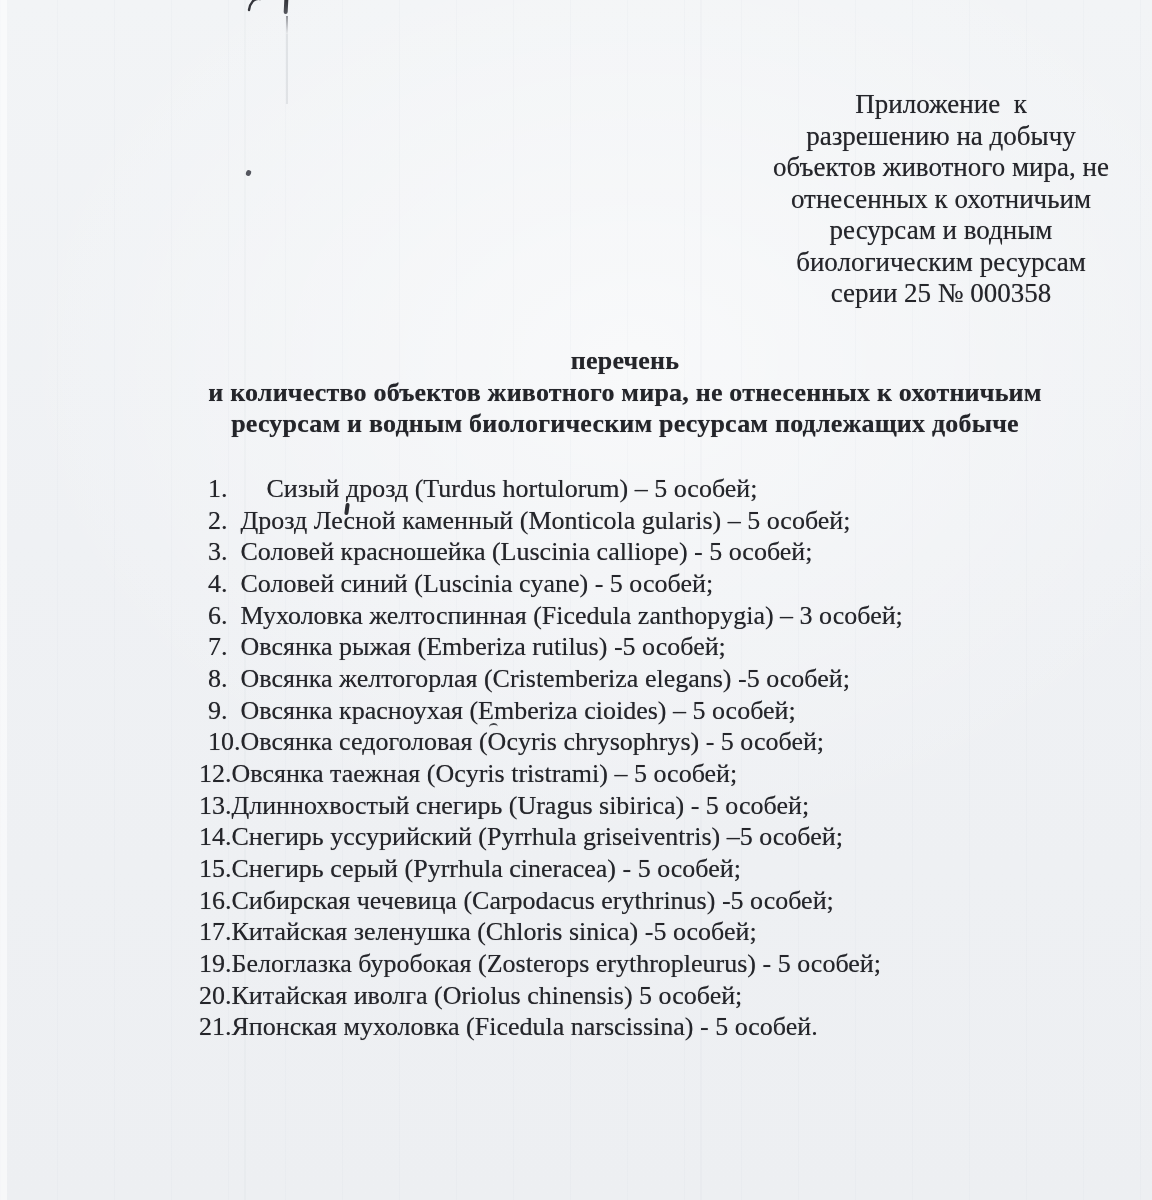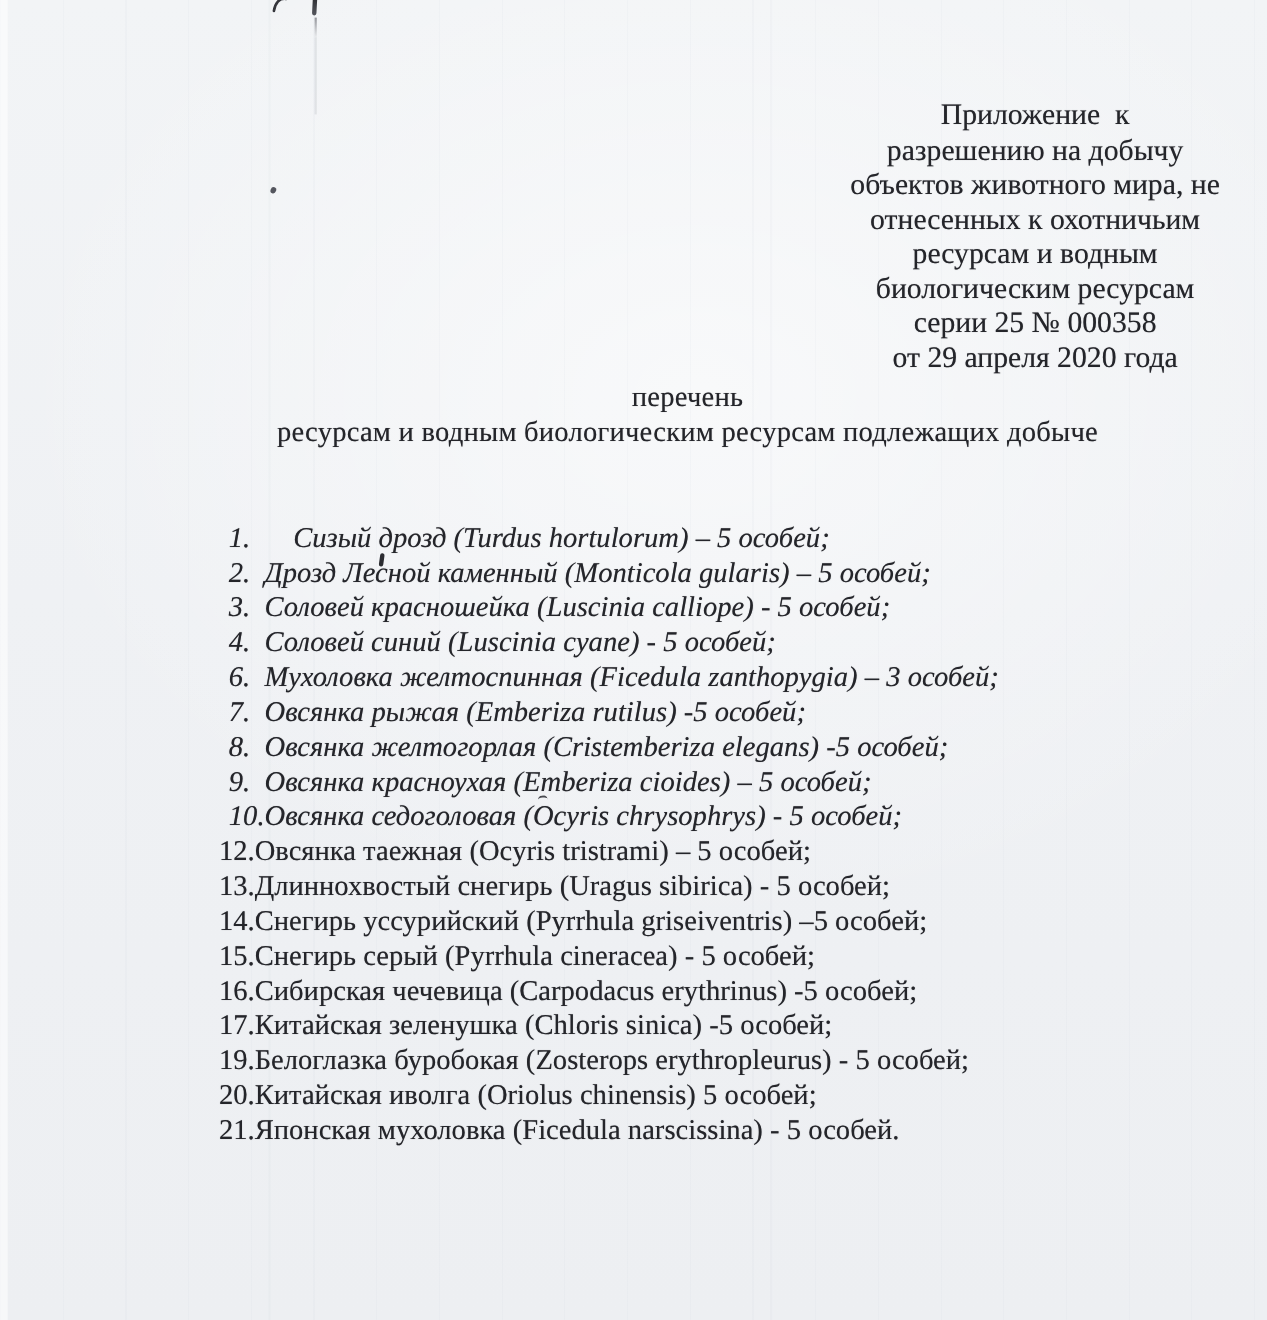--- a/index.html
+++ b/index.html
@@ -53,37 +53,36 @@
     font-size: 27px;
     line-height: 31.5px;
     margin-top: 32px;
   }
   .title-block {
     position: absolute;
     left: 120px;
     top: 345px;
     width: 1010px;
     text-align: center;
-    font-weight: normal;
+    font-weight: bold;
     font-size: 26px;
     line-height: 31.5px;
     letter-spacing: 0.2px;
   }
   .list-block {
     position: absolute;
     left: 199px;
     top: 473px;
     width: 930px;
     font-size: 26px;
     line-height: 31.65px;
   }
   
   .list-block .list-item:nth-child(-n+9) {
     padding-left: 9px;
-    font-style: italic;
   }
   
   .artifact { position: absolute; pointer-events: none; }
   .a-tick {
     left: 247px; top: -3px; width: 16px; height: 16px;
   }
   .a-dash {
     left: 284px; top: -2px; width: 4px; height: 16px;
     background: linear-gradient(180deg, #2e2f33, #55575e);
     border-radius: 2px;
@@ -140,25 +139,25 @@
   <div class="artifact a-breve"></div>
 
   <div class="header-block">
     <div class="txt">Приложение  к</div>
     <div class="txt">разрешению на добычу</div>
     <div class="txt">объектов животного мира, не</div>
     <div class="txt">отнесенных к охотничьим</div>
     <div class="txt">ресурсам и водным</div>
     <div class="txt">биологическим ресурсам</div>
     <div class="txt">серии 25 № 000358</div>
-    <div class="txt">от 29 апреля 2020 года</div>
   </div>
 
   <div class="title-block">
     <div class="txt">перечень</div>
+    <div class="txt">и количество объектов животного мира, не отнесенных к охотничьим</div>
     <div class="txt">ресурсам и водным биологическим ресурсам подлежащих добыче</div>
   </div>
 
   <div class="list-block">
     <div class="txt list-item">1.      Сизый дрозд (Turdus hortulorum) – 5 особей;</div>
     <div class="txt list-item">2.  Дрозд Лесной каменный (Monticola gularis) – 5 особей;</div>
     <div class="txt list-item">3.  Соловей красношейка (Luscinia calliope) - 5 особей;</div>
     <div class="txt list-item">4.  Соловей синий (Luscinia cyane) - 5 особей;</div>
     <div class="txt list-item">6.  Мухоловка желтоспинная (Ficedula zanthopygia) – 3 особей;</div>
     <div class="txt list-item">7.  Овсянка рыжая (Emberiza rutilus) -5 особей;</div>

